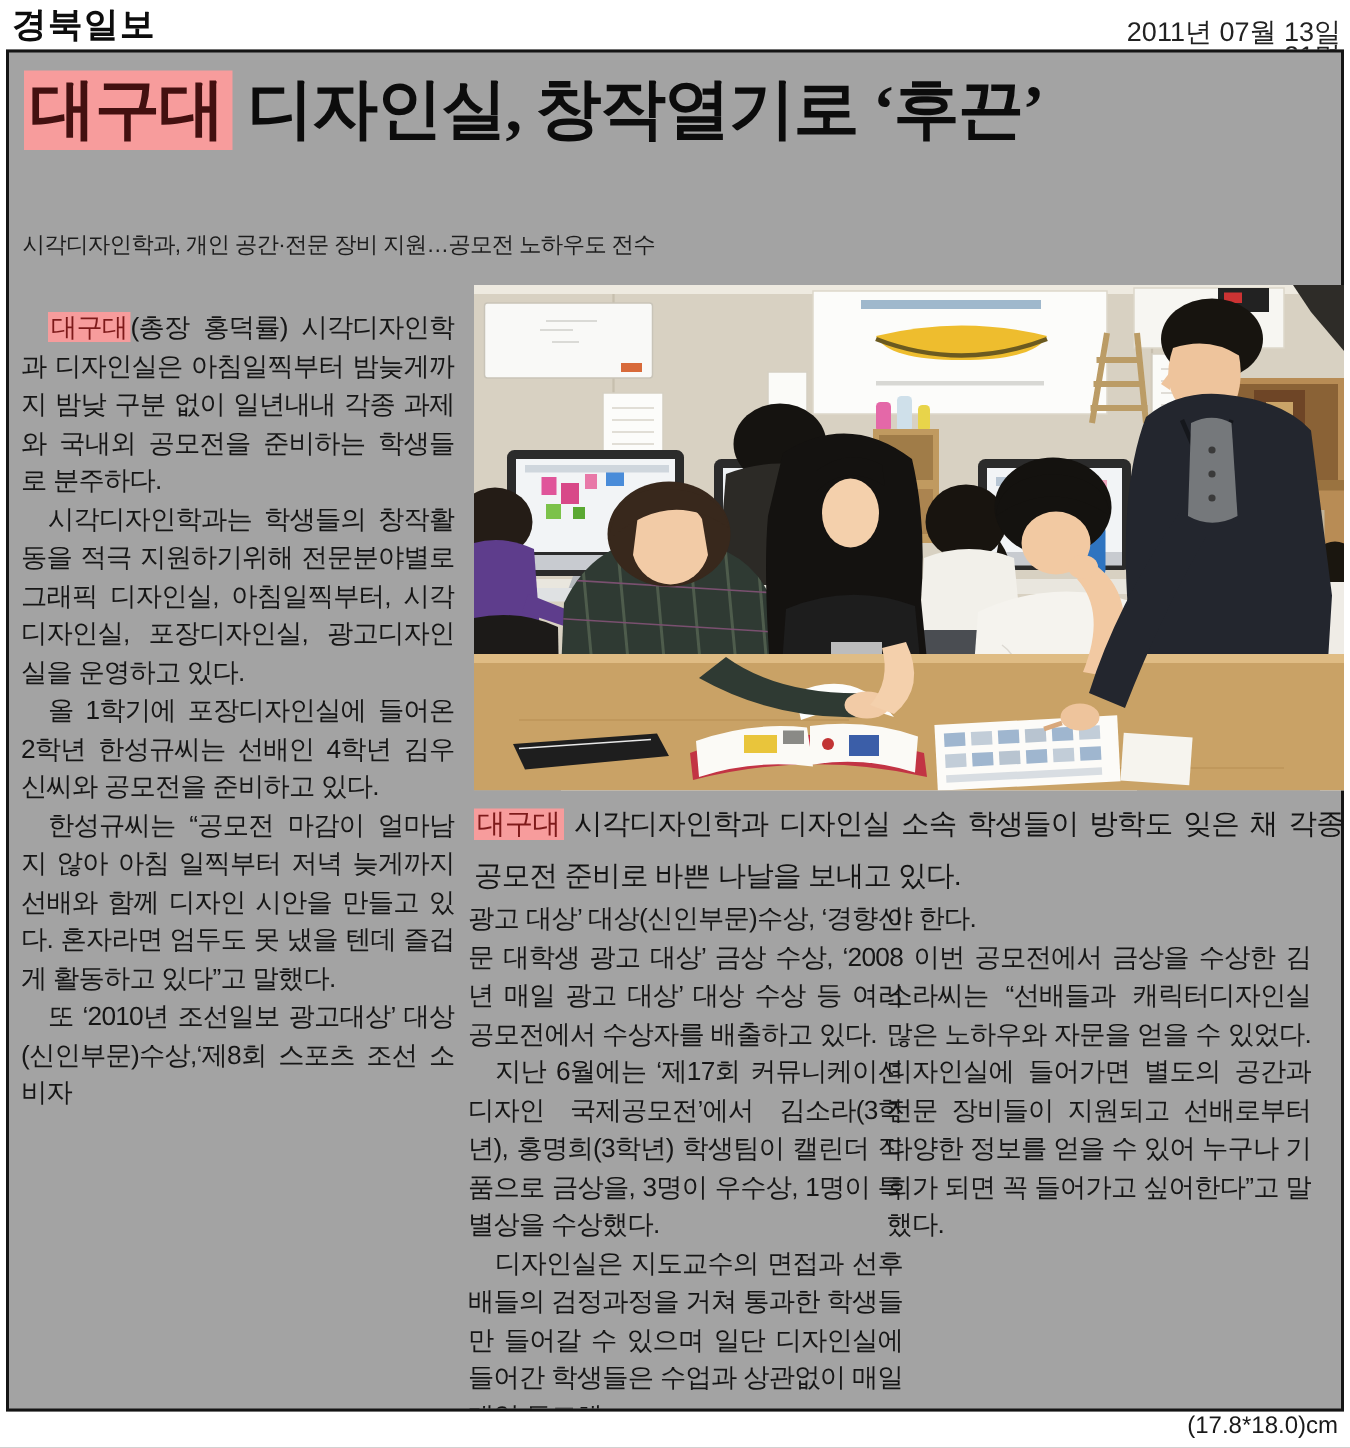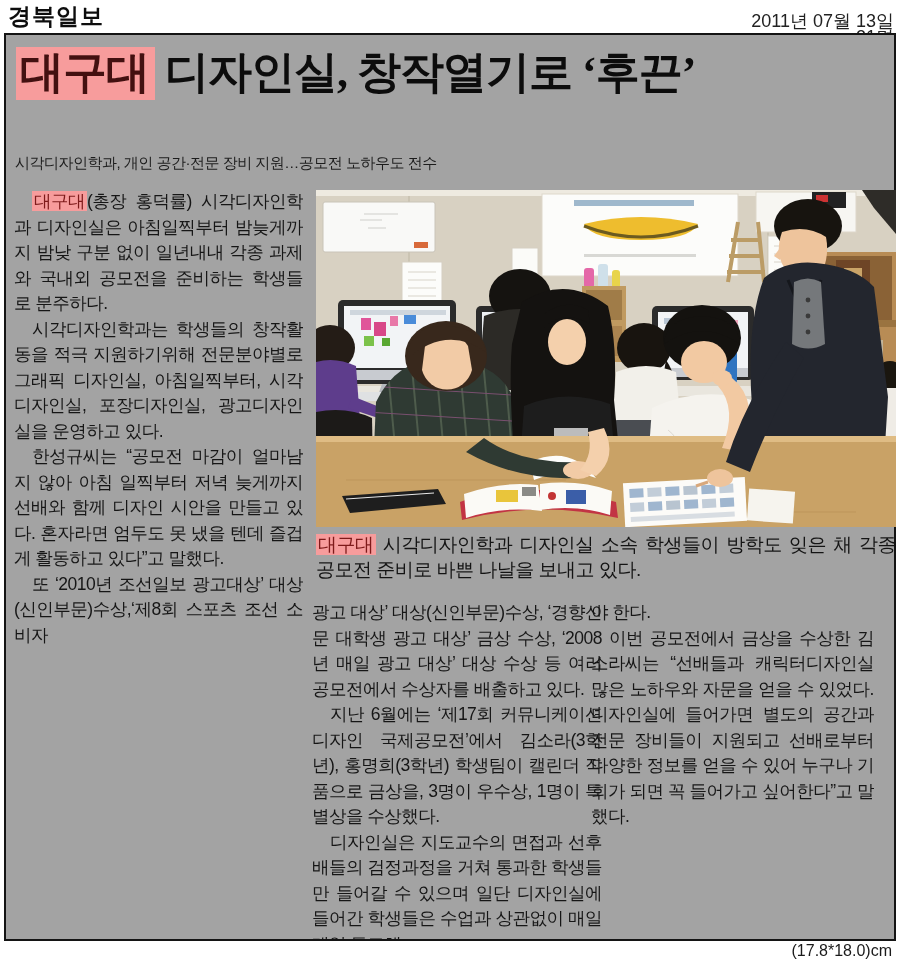--- a/index.html
+++ b/index.html
@@ -29,34 +29,34 @@
     background:#f79c9c;color:#431010;padding:1px 6px 3px 4px;
   }
   .subhead{
     position:absolute;left:9px;top:79px;width:860px;
     font-size:15px;font-weight:400;letter-spacing:-0.5px;color:#1c1c1c;margin-top:40px;
   }
   .col{
     position:absolute;font-size:17.5px;line-height:25.5px;
     letter-spacing:-0.5px;text-align:justify;overflow:hidden;color:#161616;
   }
-  .col1{left:8px;top:154px;width:289px;height:748px;}
+  .col1{left:8px;top:171px;width:289px;height:748px;}
   .col2{left:306px;top:565px;width:290px;height:339px;}
   .col3{left:585px;top:565px;width:283px;height:339px;}
   .para{margin:0;text-indent:18px;}
   .para.no-indent{text-indent:0;}
   .hl-body{background:#f79c9c;color:#7e1a1a;padding:0 2px;}
   .photo-wrap{
     position:absolute;left:310px;top:155px;width:580px;height:337px;
     background:#d8d1c2;overflow:hidden;
   }
   .photo-wrap svg{display:block;}
   .caption{
     position:absolute;left:310px;top:497px;width:580px;
-    font-size:19px;line-height:25px;font-weight:500;letter-spacing:-0.5px;
+    font-size:19px;line-height:35px;font-weight:500;letter-spacing:-0.5px;
     text-align:justify;color:#141414;
   }
   .byline{
     margin-top:6px;text-align:right;text-indent:0;letter-spacing:0;
   }
   .size-note{
     position:absolute;right:8px;top:942px;font-size:16px;color:#1a1a1a;
   }
 </style>
 </head>
@@ -71,20 +71,21 @@
 
 <div class="article-box">
 
   <div class="headline"><span class="hl-head">대구대</span><span> 디자인실, 창작열기로 ‘후끈’</span></div>
 
   <div class="subhead">시각디자인학과, 개인 공간·전문 장비 지원…공모전 노하우도 전수</div>
 
   <div class="col col1">
       <p class="para"><span class="hl-body">대구대</span>(총장 홍덕률) 시각디자인학과 디자인실은 아침일찍부터 밤늦게까지 밤낮 구분 없이 일년내내 각종 과제와 국내외 공모전을 준비하는 학생들로 분주하다.</p>
       <p class="para">시각디자인학과는 학생들의 창작활동을 적극 지원하기위해 전문분야별로 그래픽 디자인실, 아침일찍부터, 시각디자인실, 포장디자인실, 광고디자인실을 운영하고 있다.</p>
+      <p class="para">올 1학기에 포장디자인실에 들어온 2학년 한성규씨는 선배인 4학년 김우신씨와 공모전을 준비하고 있다.</p>
       <p class="para">한성규씨는 “공모전 마감이 얼마남지 않아 아침 일찍부터 저녁 늦게까지 선배와 함께 디자인 시안을 만들고 있다. 혼자라면 엄두도 못 냈을 텐데 즐겁게 활동하고 있다”고 말했다.</p>
       <p class="para">또 ‘2010년 조선일보 광고대상’ 대상(신인부문)수상,‘제8회 스포츠 조선 소비자</p>
     </div>
 
   <div class="photo-wrap">
     <svg width="580" height="337" viewBox="0 0 580 337" xmlns="http://www.w3.org/2000/svg">
 
       <rect width="580" height="337" fill="#d8d1c2"></rect>
       <rect width="580" height="6" fill="#eeeae0"></rect>
       <line x1="93" y1="6" x2="93" y2="210" stroke="#c7bfae" stroke-width="1.5"></line>

